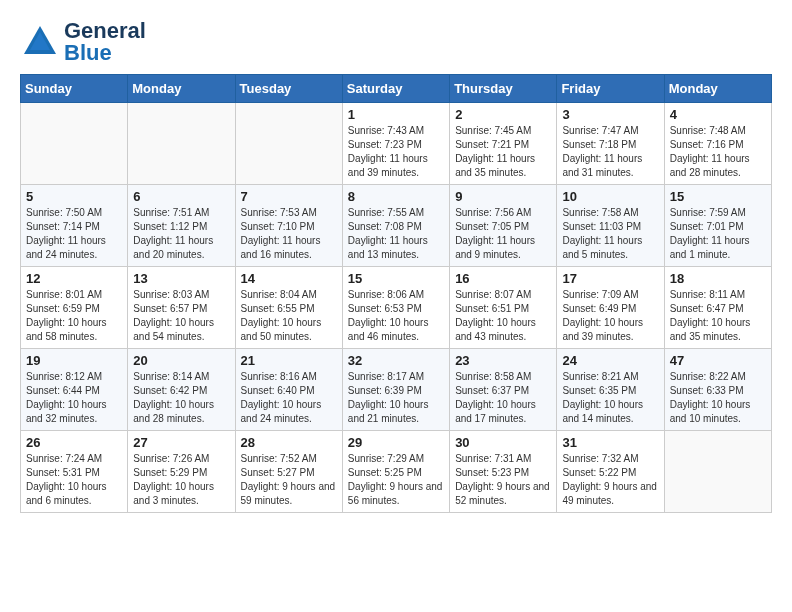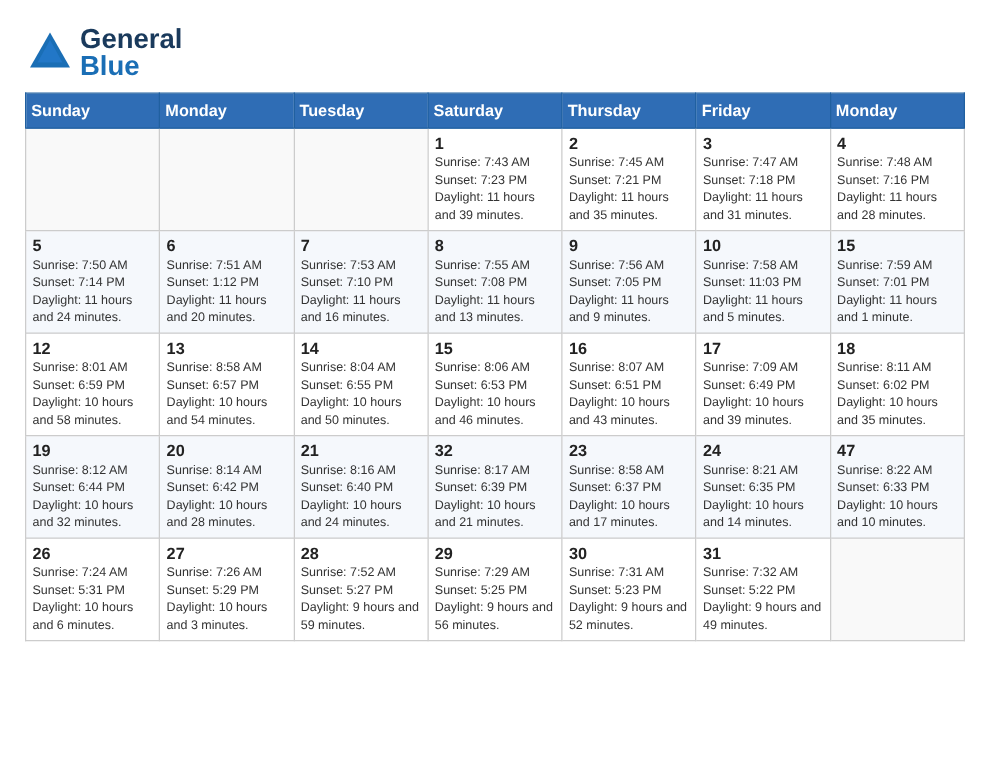--- a/index.html
+++ b/index.html
@@ -205,21 +205,21 @@
       <tr>
         <td>
           <span class="day-num">12</span>
           <div class="day-info">Sunrise: 8:01 AM
 Sunset: 6:59 PM
 Daylight: 10 hours
 and 58 minutes.</div>
         </td>
         <td>
           <span class="day-num">13</span>
-          <div class="day-info">Sunrise: 8:58 AM
+          <div class="day-info">Sunrise: 8:03 AM
 Sunset: 6:57 PM
 Daylight: 10 hours
 and 54 minutes.</div>
         </td>
         <td>
           <span class="day-num">14</span>
           <div class="day-info">Sunrise: 8:04 AM
 Sunset: 6:55 PM
 Daylight: 10 hours
 and 50 minutes.</div>
@@ -241,21 +241,21 @@
         <td>
           <span class="day-num">17</span>
           <div class="day-info">Sunrise: 7:09 AM
 Sunset: 6:49 PM
 Daylight: 10 hours
 and 39 minutes.</div>
         </td>
         <td>
           <span class="day-num">18</span>
           <div class="day-info">Sunrise: 8:11 AM
-Sunset: 6:02 PM
+Sunset: 6:47 PM
 Daylight: 10 hours
 and 35 minutes.</div>
         </td>
       </tr>
       <tr>
         <td>
           <span class="day-num">19</span>
           <div class="day-info">Sunrise: 8:12 AM
 Sunset: 6:44 PM
 Daylight: 10 hours

